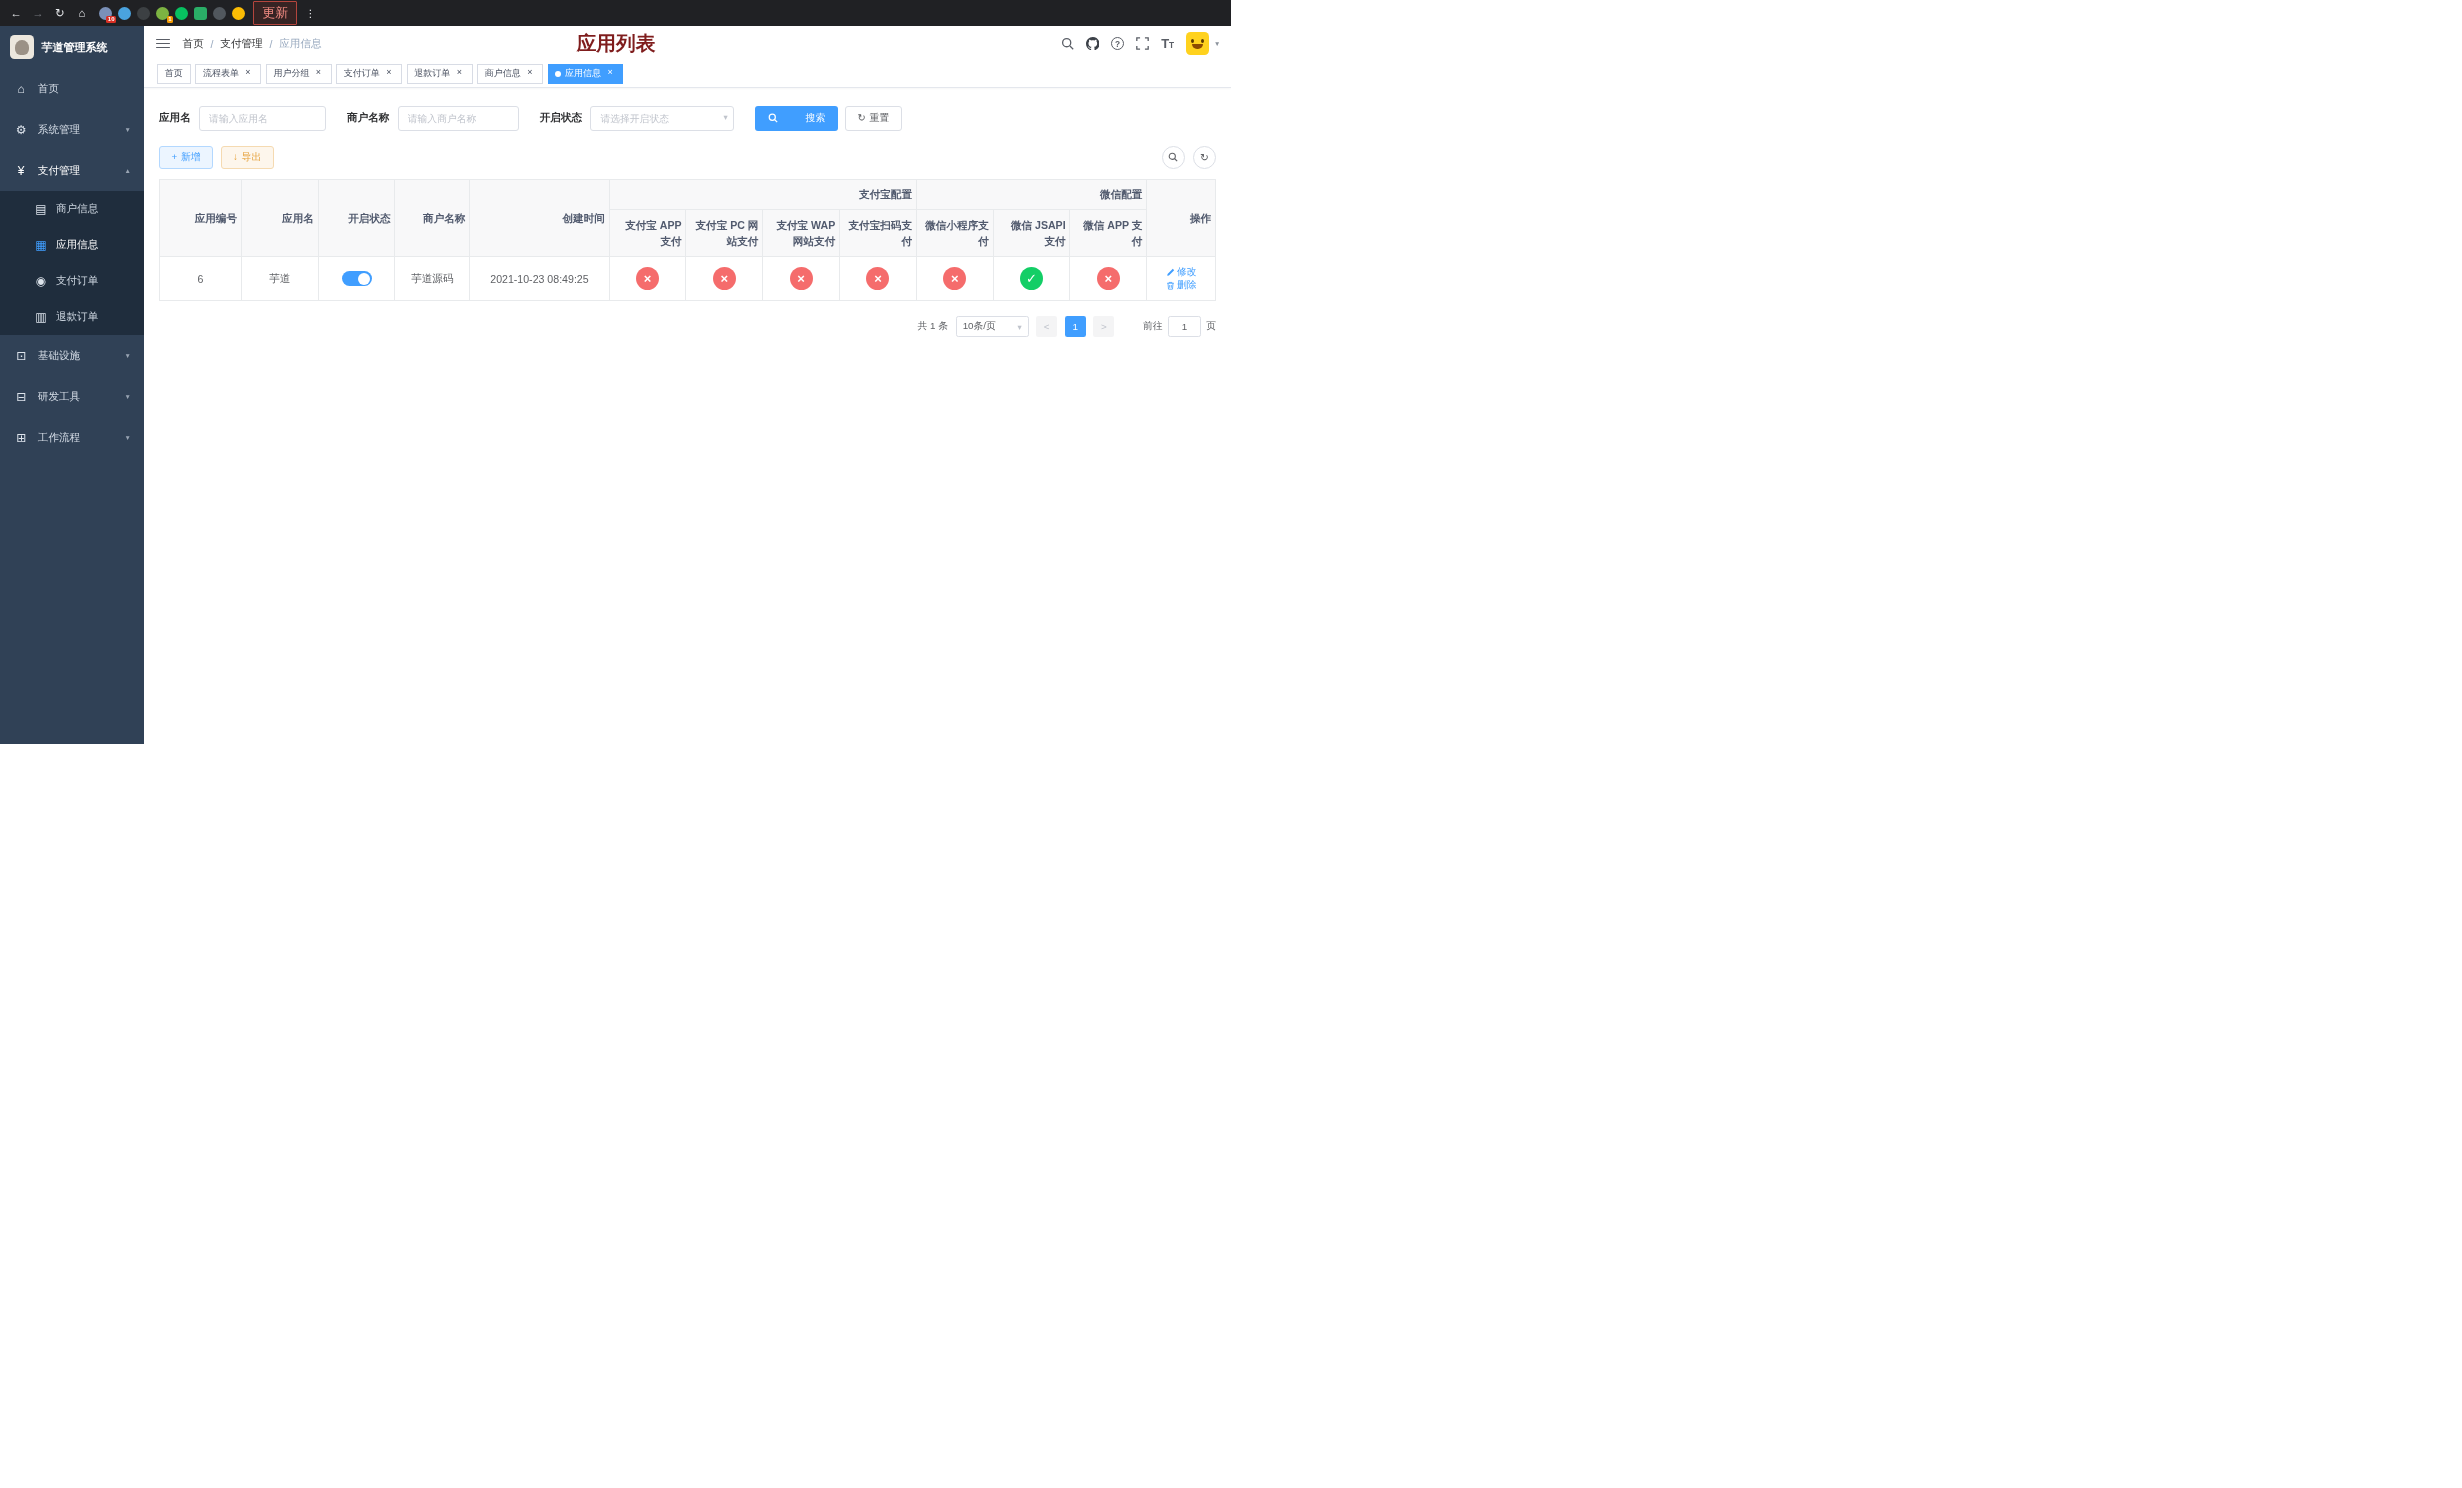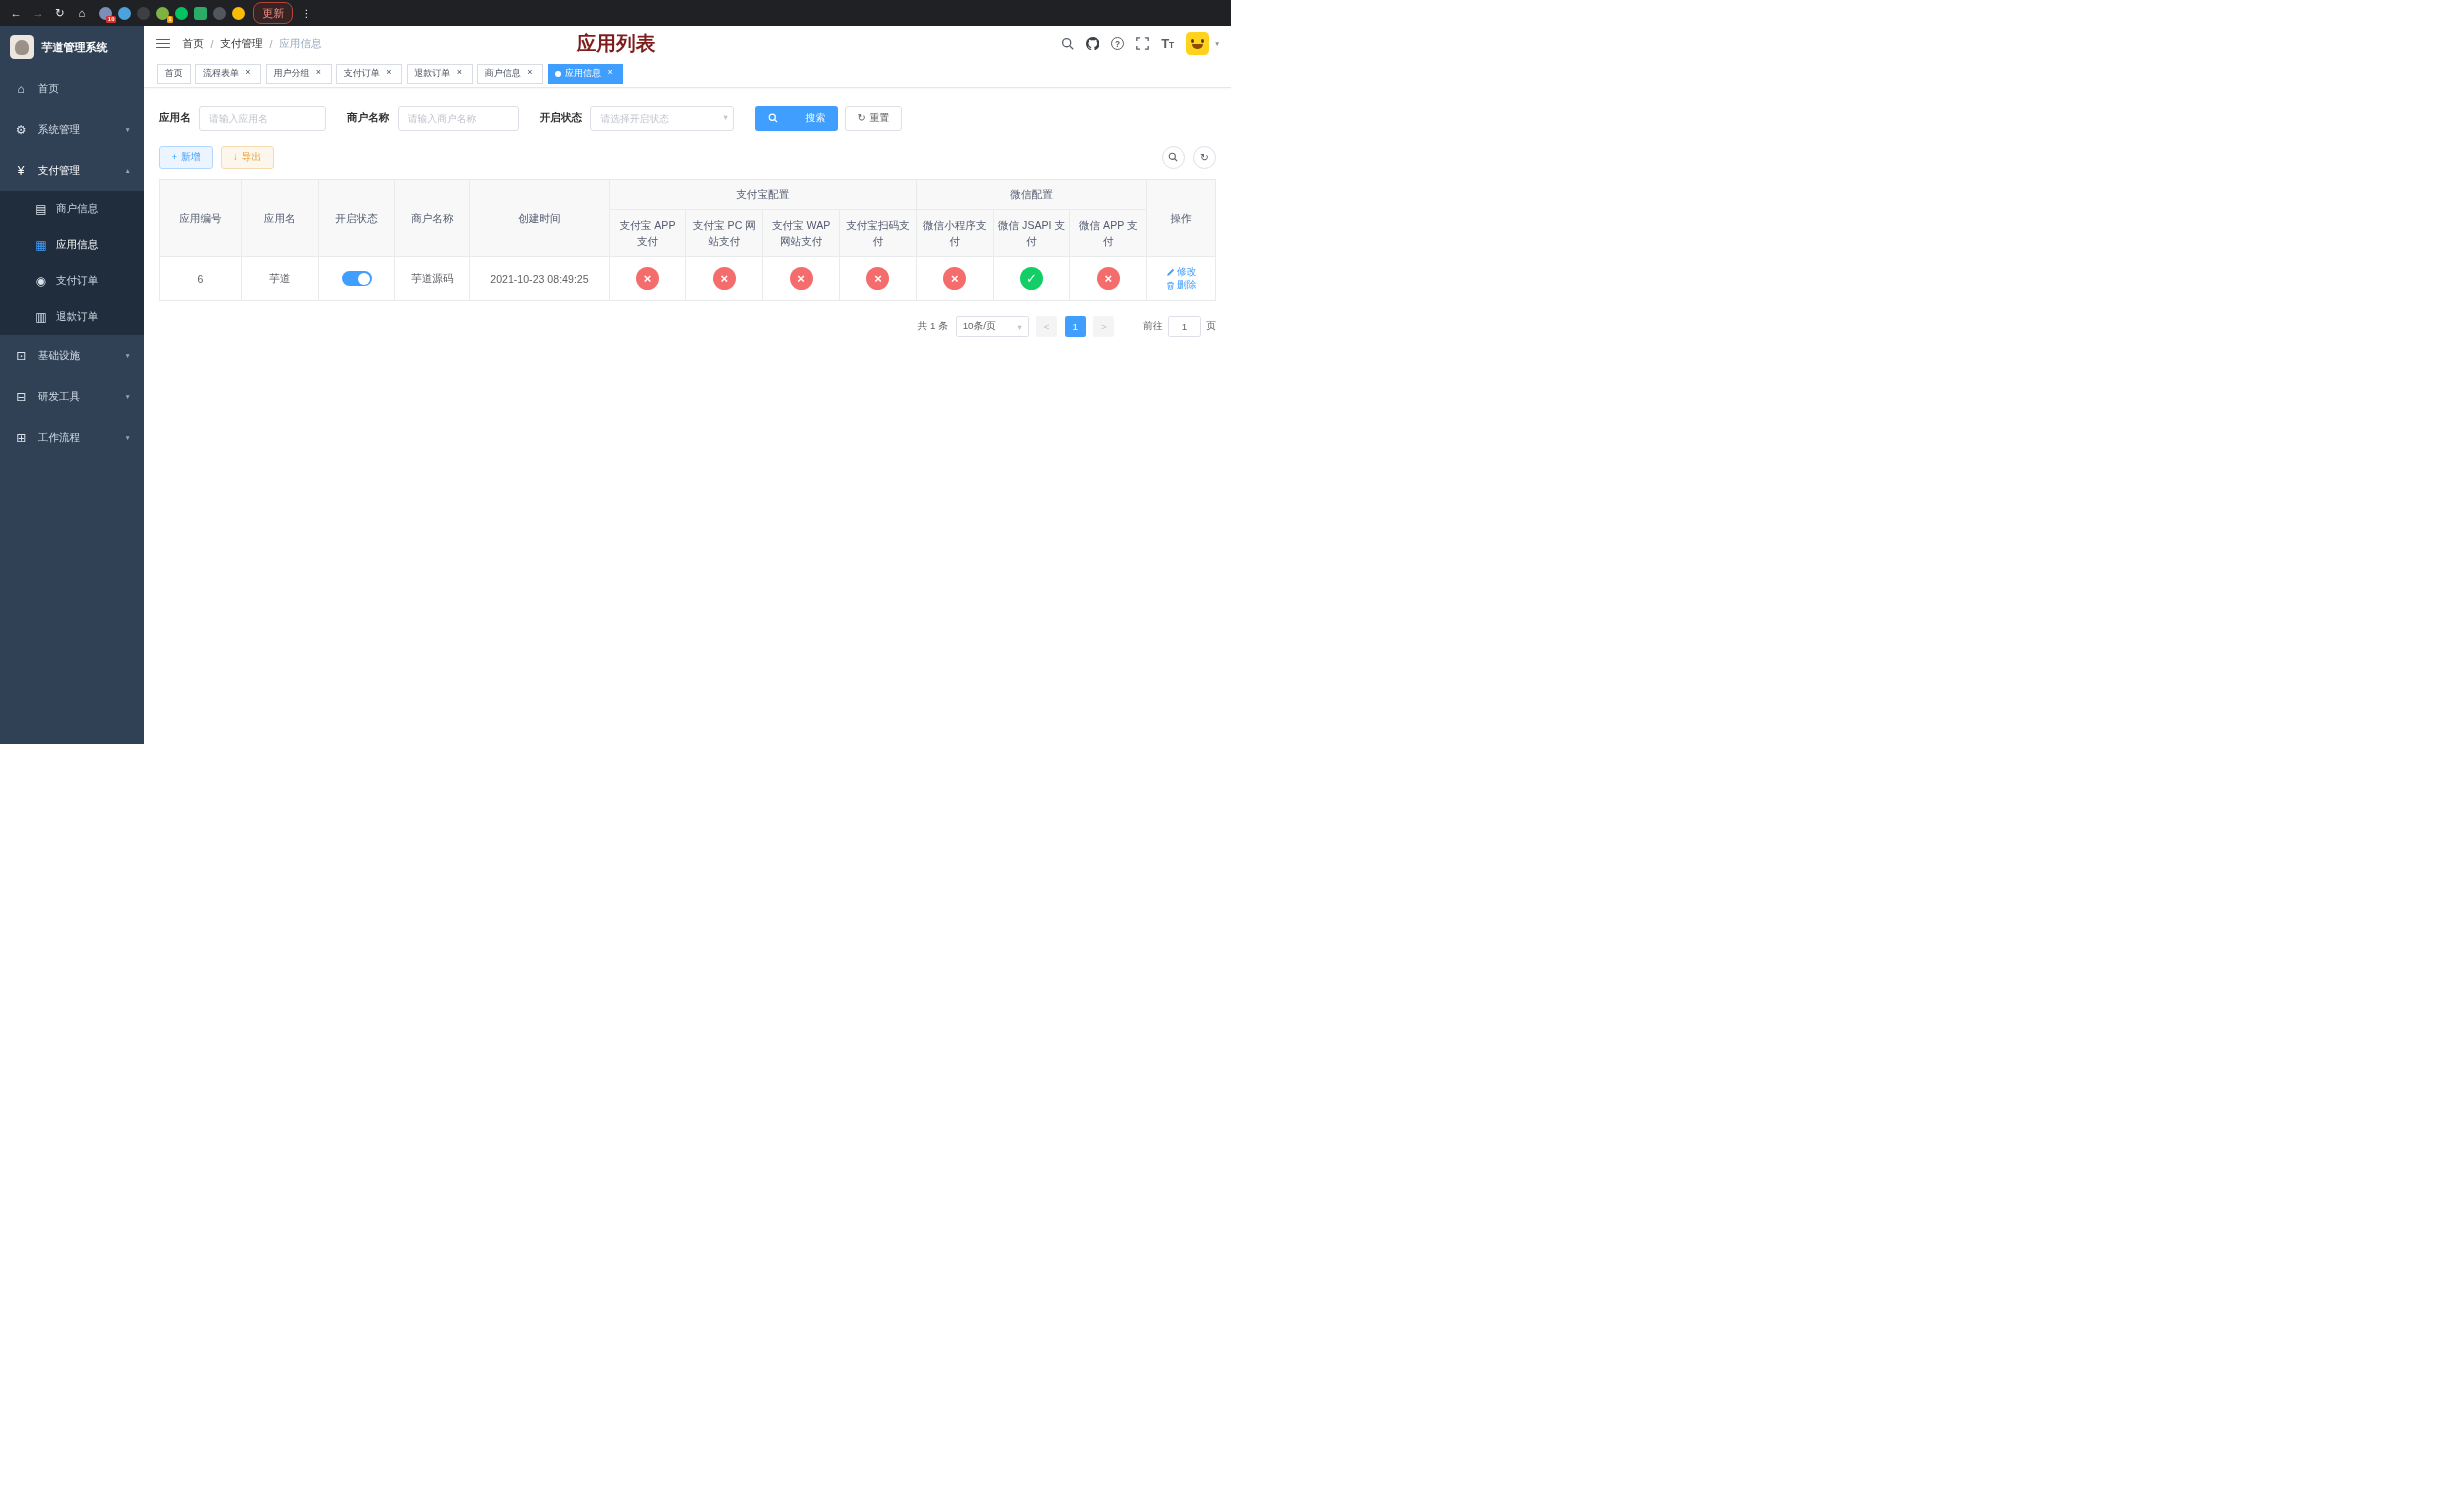--- a/index.html
+++ b/index.html
@@ -17,22 +17,22 @@
   .omni-url { white-space:nowrap; overflow:hidden; }
   .omni-right { margin-left:auto; display:flex; align-items:center; gap:7.6px; color:#9aa0a6; }
   .star { font-size:10.6px; color:#9aa0a6; }
   .ext-row { display:flex; align-items:center; gap:6px; margin:0 3px; flex-shrink:0; }
   .ext { width:13px; height:13px; border-radius:50%; position:relative; cursor:pointer; }
   .ext.square { border-radius:3px; }
   .ext-badge { position:absolute; bottom:-3.8px; right:-4.5px; font-size:6px; line-height:7.6px; color:#fff;
                border-radius:1.5px; padding:0 1.5px; font-weight:bold; }
   .badge-red { background:#d93025; }
   .badge-orange { background:#f29900; }
-  .update-btn { border:0.8px solid #b4453d; color:#f28b82; background:rgba(217,48,37,.12); border-radius:8px;
-                padding:2.3px 8.3px; font-size:11px; white-space:nowrap; cursor:pointer; flex-shrink:0; }
+  .update-btn { border:0.8px solid #b4453d; color:#f28b82; background:rgba(217,48,37,.12); border-radius:1px;
+                padding:2.3px 8.3px; font-size:13px; white-space:nowrap; cursor:pointer; flex-shrink:0; }
   .kebab { color:#e8eaed; font-size:10.6px; padding:0 2.3px; cursor:pointer; }
 
   
   .app { display:flex; height:719px; }
   .sidebar { width:144px; background:#304156; flex-shrink:0; color:#c4cfdb; }
   .logo-row { height:42px; display:flex; align-items:center; gap:7.6px; padding:0 9.8px; }
   .logo-img { width:24px; height:24px; border-radius:4.5px; background:#ece7de; position:relative; overflow:hidden; }
   .logo-img span { position:absolute; left:5.3px; top:4.5px; width:13.6px; height:15px; border-radius:50% 50% 40% 40%; background:#9b9186; }
   .logo-title { color:#fff; font-weight:bold; font-size:11px; }
   .menu-item { height:41px; display:flex; align-items:center; padding:0 14.4px; gap:9.8px; font-size:10.6px; color:#d4dce6; cursor:pointer; }
@@ -93,21 +93,21 @@
   .ic { font-size:9.8px; line-height:1; }
 
   .toolbar-row { display:flex; align-items:center; gap:7.6px; margin-top:15px; }
   .tool-circles { margin-left:auto; display:flex; gap:8.3px; }
   .circle-btn { width:23px; height:23px; border:0.8px solid #dcdfe6; border-radius:50%; display:flex;
                 align-items:center; justify-content:center; color:#606266; background:#fff; cursor:pointer; font-size:10.6px; }
 
   
   table { width:100%; border-collapse:collapse; margin-top:10.6px; table-layout:fixed; }
   th, td { border:0.8px solid #e8eaec; }
-  th { background:#f8f8f9; color:#515a6e; font-weight:normal; font-size:10.6px; padding:6px 3.8px; text-align:center; line-height:1.55; }
+  th { background:#f8f8f9; color:#515a6e; font-weight:bold; font-size:10.6px; padding:6px 3.8px; text-align:right; line-height:1.55; }
   thead tr:first-child th { height:30px; }
   thead tr:last-child th { height:47px; }
   td { text-align:center; font-size:10.6px; color:#606266; height:44px; padding:3px; }
   .status-circle { display:inline-flex; width:23px; height:23px; border-radius:50%; align-items:center;
                    justify-content:center; color:#fff; font-size:13px; font-weight:bold; }
   .status-circle.cross { background:#f56c6c; }
   .status-circle.check { background:#13ce66; }
   .toggle { display:inline-block; width:30px; height:15px; border-radius:7.6px; background:#dcdfe6; position:relative; cursor:pointer; vertical-align:middle; }
   .toggle .knob { position:absolute; top:1.5px; left:1.5px; width:12px; height:12px; border-radius:50%; background:#fff; }
   .toggle.on { background:#409eff; }

